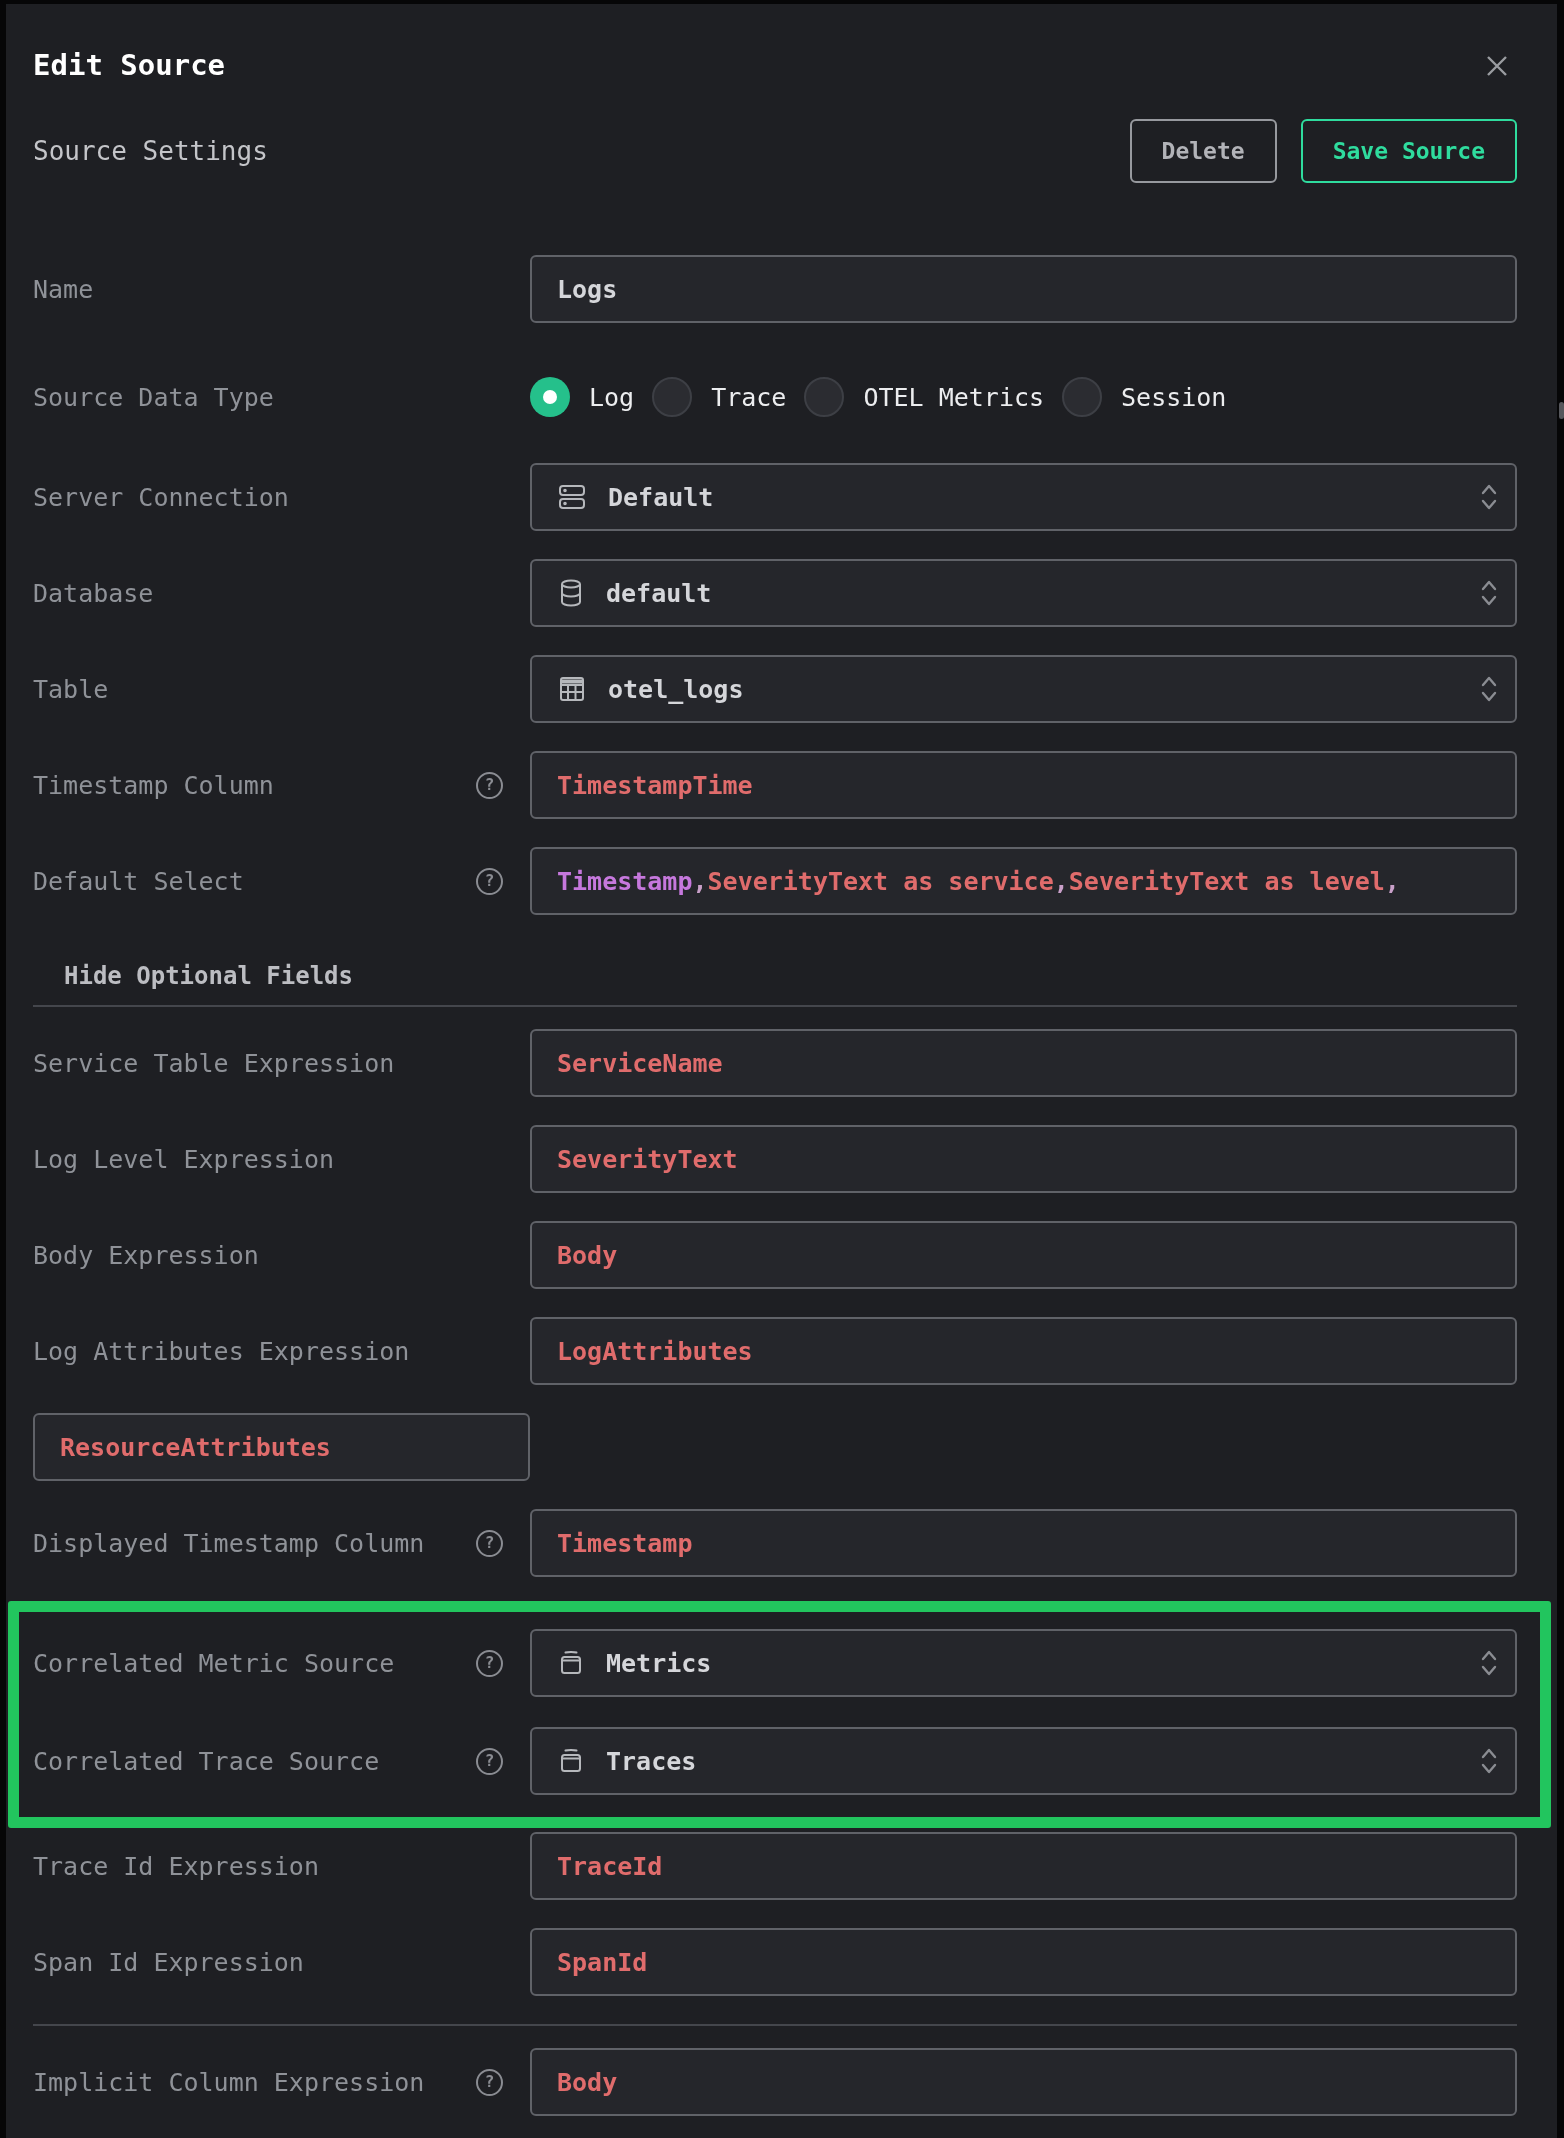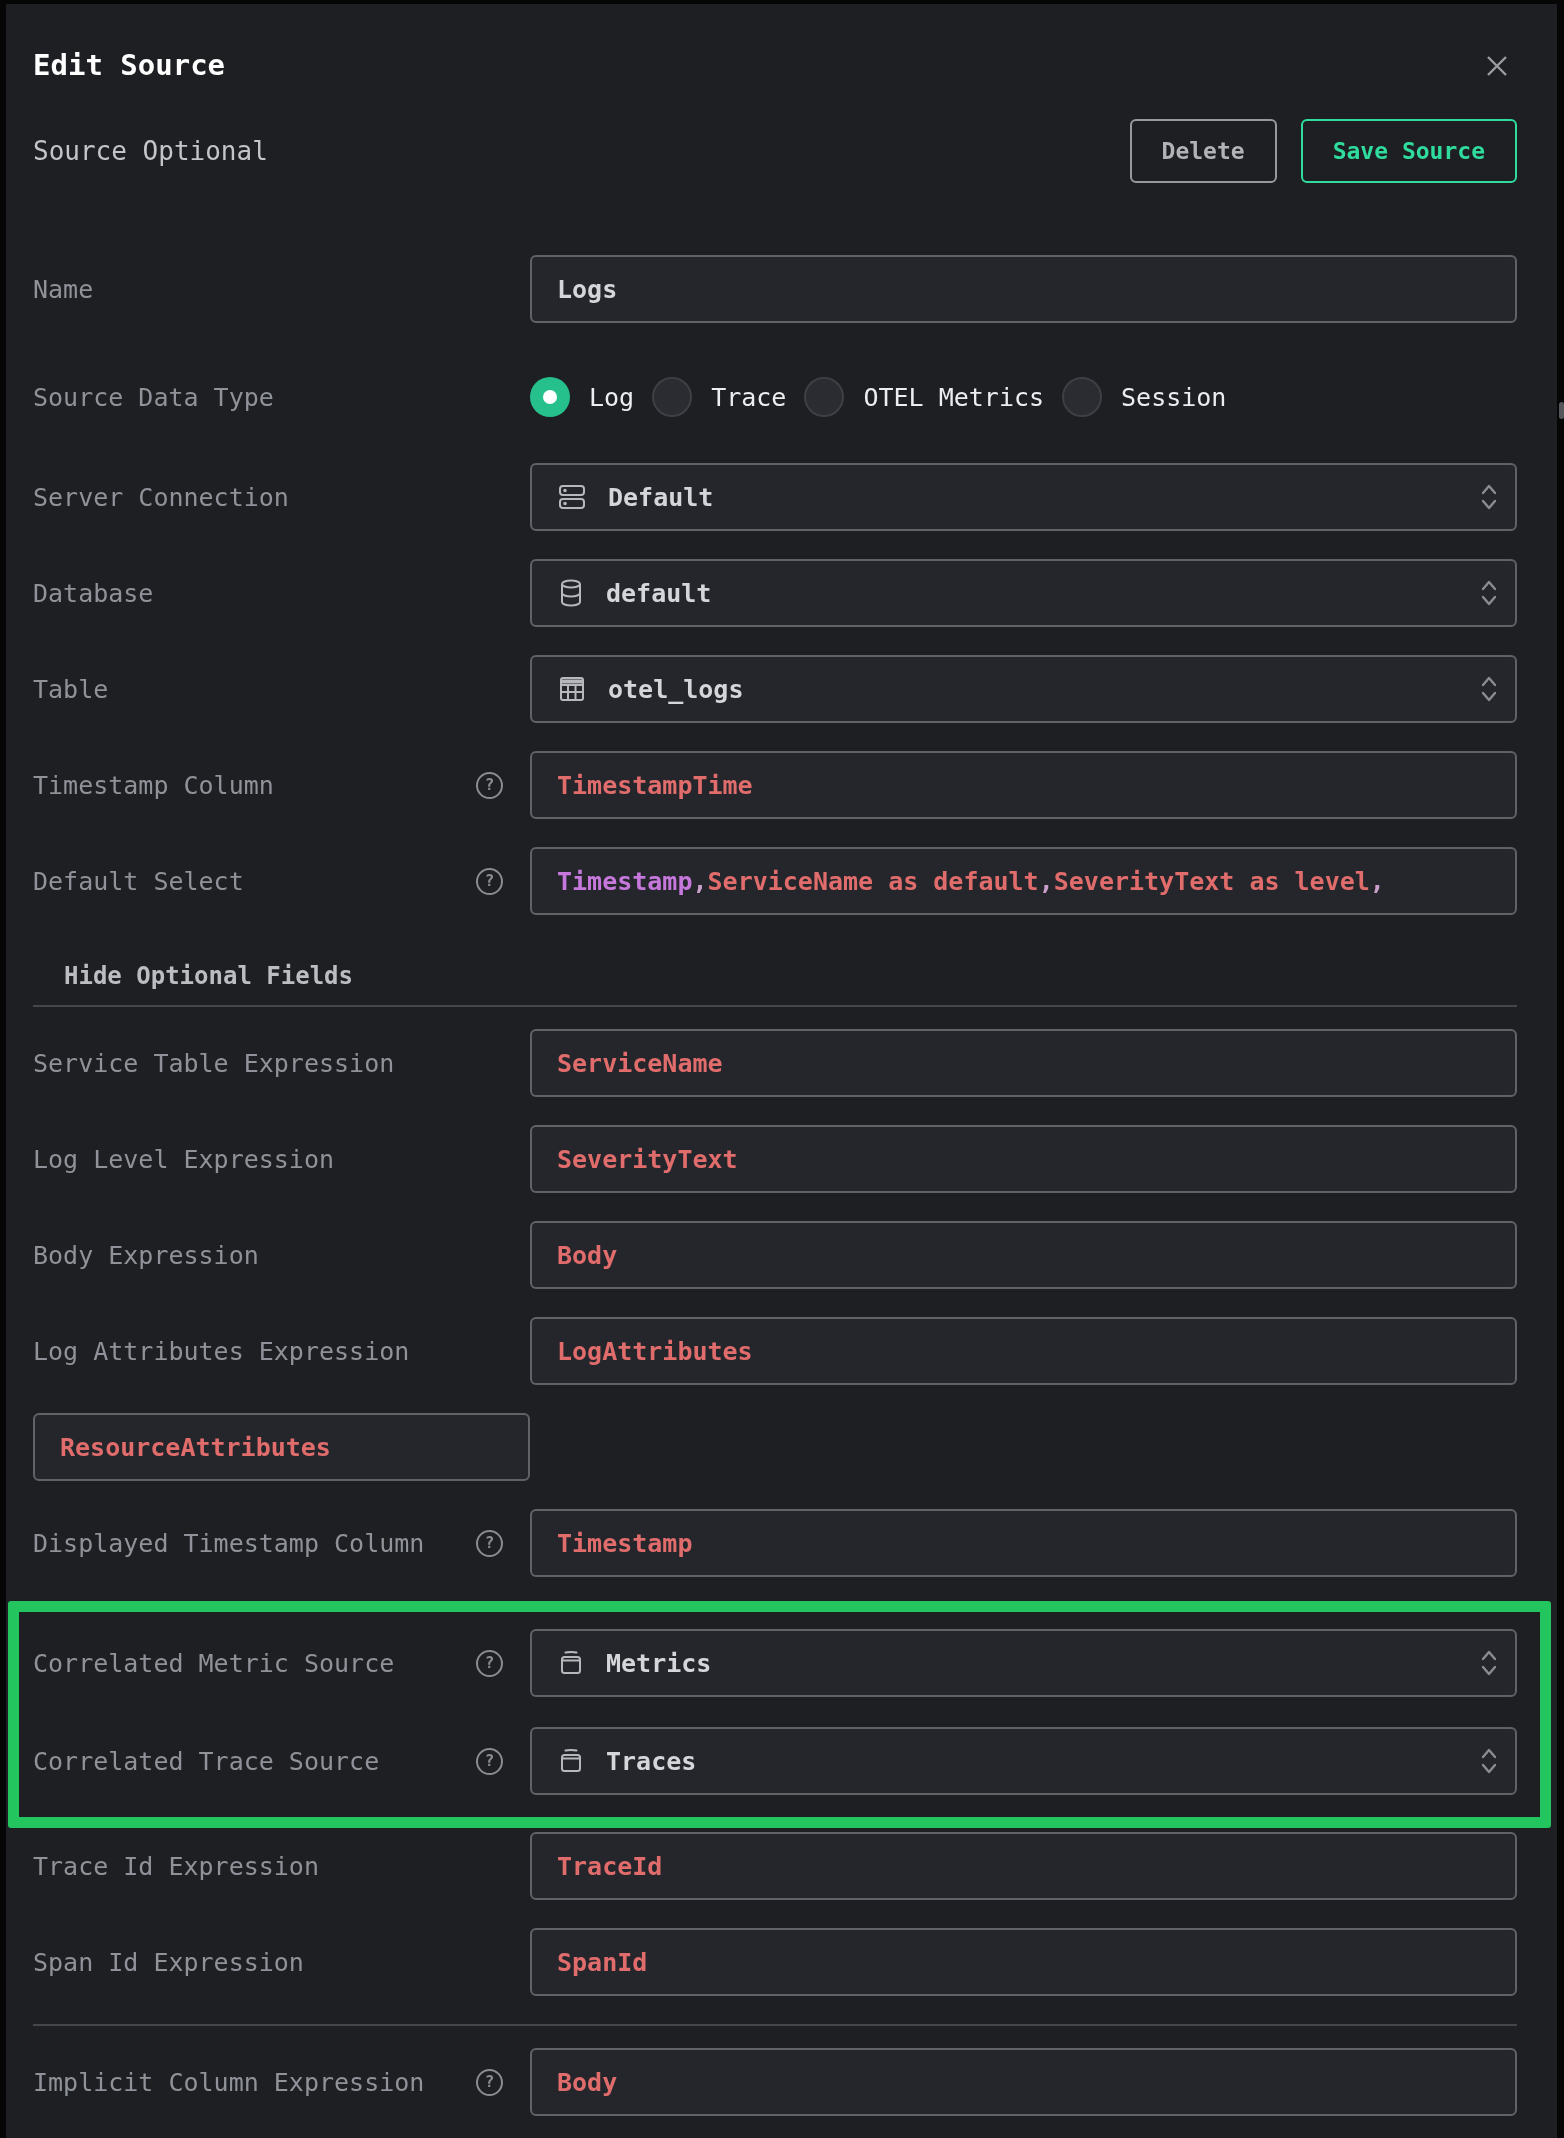--- a/index.html
+++ b/index.html
@@ -87,21 +87,21 @@
     <button class="close-btn">
       <span>
         <svg width="28" height="28" viewBox="0 0 28 28">
             <path d="M5 5 L23 23 M23 5 L5 23" stroke="#9a9ca1" stroke-width="2.4" fill="none"></path>
           </svg>
       </span>
     </button>
   </div>
 
   <div class="subheader">
-    <div class="subheader-title">Source Optional</div>
+    <div class="subheader-title">Source Settings</div>
     <div class="header-buttons">
       <button class="btn btn-delete">Delete</button>
       <button class="btn btn-save">Save Source</button>
     </div>
   </div>
 
   <div class="form">
 
     <div class="row row-name">
       <div class="label-cell">
@@ -210,21 +210,21 @@
     </div>
 
     <div class="row">
       <div class="label-cell">
         <span class="label-text">Default Select</span>
         <span class="help-icon"></span>
       </div>
       <div class="input">
           <span class="tok-keyword">Timestamp</span>
           <span class="tok-punct">, </span>
-          <span class="tok-field">ServiceName as default</span>
+          <span class="tok-field">SeverityText as service</span>
           <span class="tok-punct">, </span>
           <span class="tok-field">SeverityText as level</span>
           <span class="tok-punct">,</span>
         </div>
     </div>
 
     <div class="section-label">Hide Optional Fields</div>
     <hr class="divider">
 
     <div class="row">

